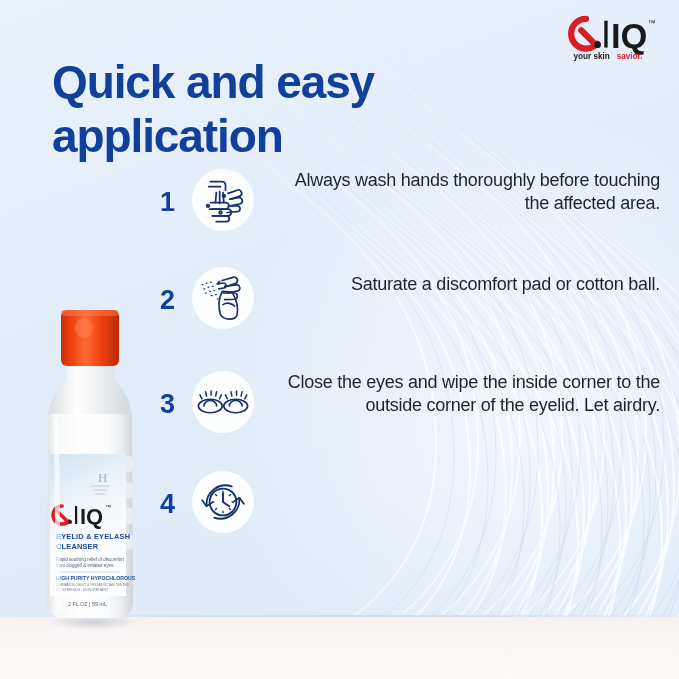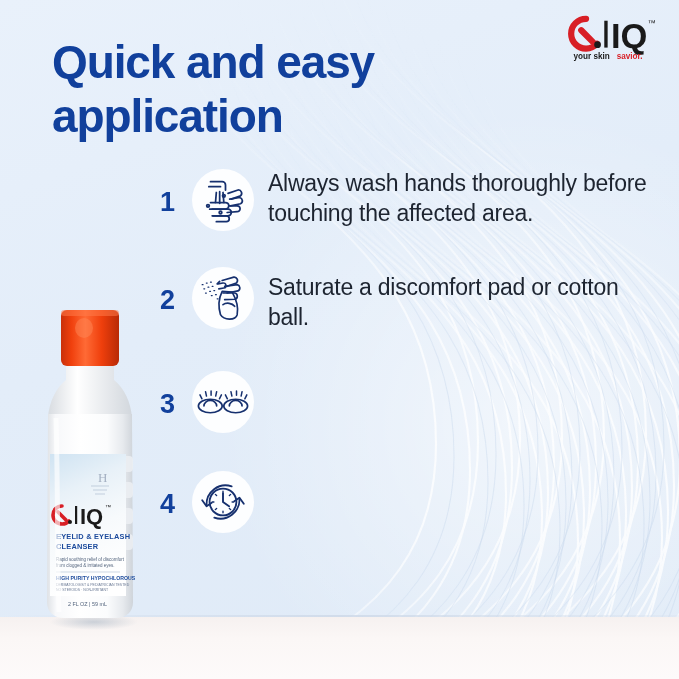--- a/index.html
+++ b/index.html
@@ -26,21 +26,21 @@
   #floor-edge{
     position:absolute; left:0; right:0; bottom:62px; height:2px;
     background:linear-gradient(90deg,rgba(214,222,235,.0),rgba(206,217,232,.85),rgba(214,222,235,.25));
   }
 
   
   #logo{ position:absolute; top:14px; right:20px; width:96px; height:48px; }
 
   
   #heading{
-    position:absolute; left:52px; top:36px; width:430px;
+    position:absolute; left:52px; top:56px; width:430px;
     font-size:46px; font-weight:bold; line-height:1.17;
     letter-spacing:-1.1px; color:#11409c;
   }
 
   
   #steps{ position:absolute; left:160px; top:163px; width:500px; }
   .step{ display:flex; align-items:flex-start; margin-bottom:18px; }
   .step-num{
     width:26px; flex:0 0 26px;
     font-size:27px; font-weight:bold; color:#11409c;
@@ -51,22 +51,22 @@
     flex:0 0 74px; width:74px; height:74px; position:relative;
     display:flex; align-items:center; justify-content:center;
   }
   .step-icon .disc{
     position:absolute; left:6px; top:6px; width:62px; height:62px;
     border-radius:50%; background:rgba(255,255,255,.93);
   }
   .step-icon svg{ position:relative; z-index:2; }
   .step-text{
     flex:1; padding-top:12px; padding-left:8px;
-    font-size:23px; line-height:1.30; color:#1d2430;
-    letter-spacing:-.25px; font-weight:350;
+    font-size:18px; line-height:1.30; color:#1d2430;
+    letter-spacing:-.25px; font-weight:350;text-align:right;
   }
   #step-1 .step-text{ padding-top:6px; }
   #step-3 .step-text{ padding-top:6px; }
   #step-1{ margin-bottom:24px; }
   #step-2{ margin-bottom:30px; }
   #step-3{ margin-bottom:26px; }
 
   
   #bottle{ position:absolute; left:36px; top:306px; width:112px; height:326px; }
 </style>
@@ -196,20 +196,21 @@
           <path d="M5,12 l2.5,5 M12,8 l1.2,5.5 M19,7 l0,5.5 M26,8 l-1.2,5.5 M32,12 l-2.5,5" stroke-width="1.9"></path>
         </g>
 
         <g transform="translate(32,0)">
           <ellipse cx="18" cy="26" rx="15" ry="8.5"></ellipse>
           <path d="M10,26 a8,7 0 0 1 16,0"></path>
           <path d="M5,12 l2.5,5 M12,8 l1.2,5.5 M19,7 l0,5.5 M26,8 l-1.2,5.5 M32,12 l-2.5,5" stroke-width="1.9"></path>
         </g>
       </svg>
     </div>
+    <div class="step-text">Close the eyes and wipe the inside corner to the outside corner of the eyelid. Let airdry.</div>
   </div>
 
   <div class="step" id="step-4">
     <div class="step-num">4</div>
     <div class="step-icon">
       <div class="disc"></div>
       <svg width="52" height="52" viewBox="0 0 60 60" fill="none" stroke="#16306e" stroke-width="2.1" stroke-linecap="round" stroke-linejoin="round">
 
         <path d="M11,34 A22,22 0 0 1 40,12"></path>
         <path d="M6,28 L11,35 L17,31"></path>

